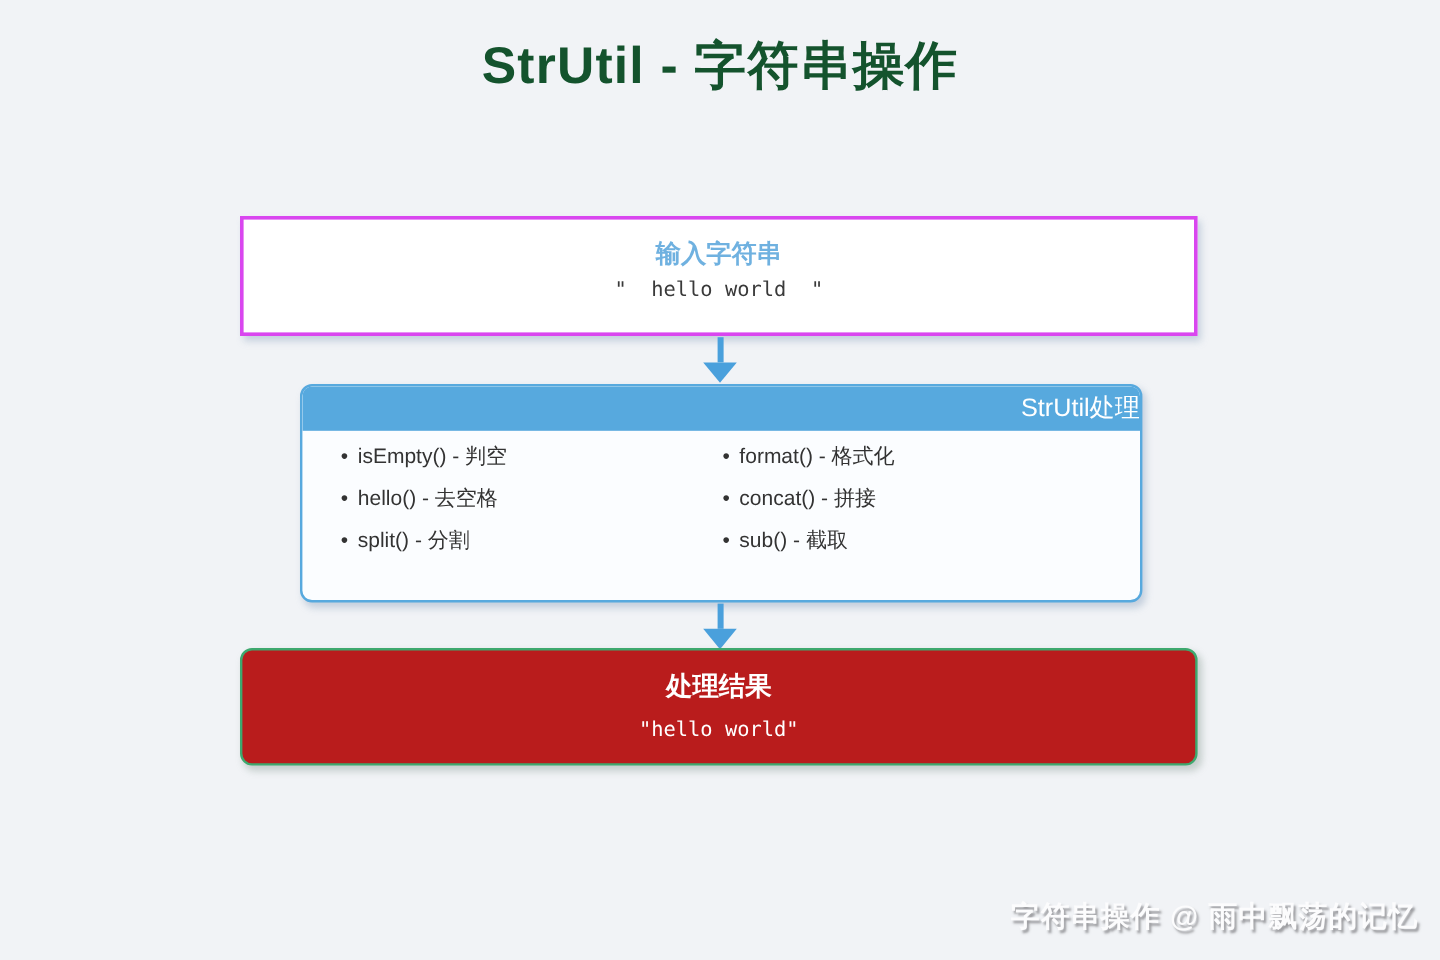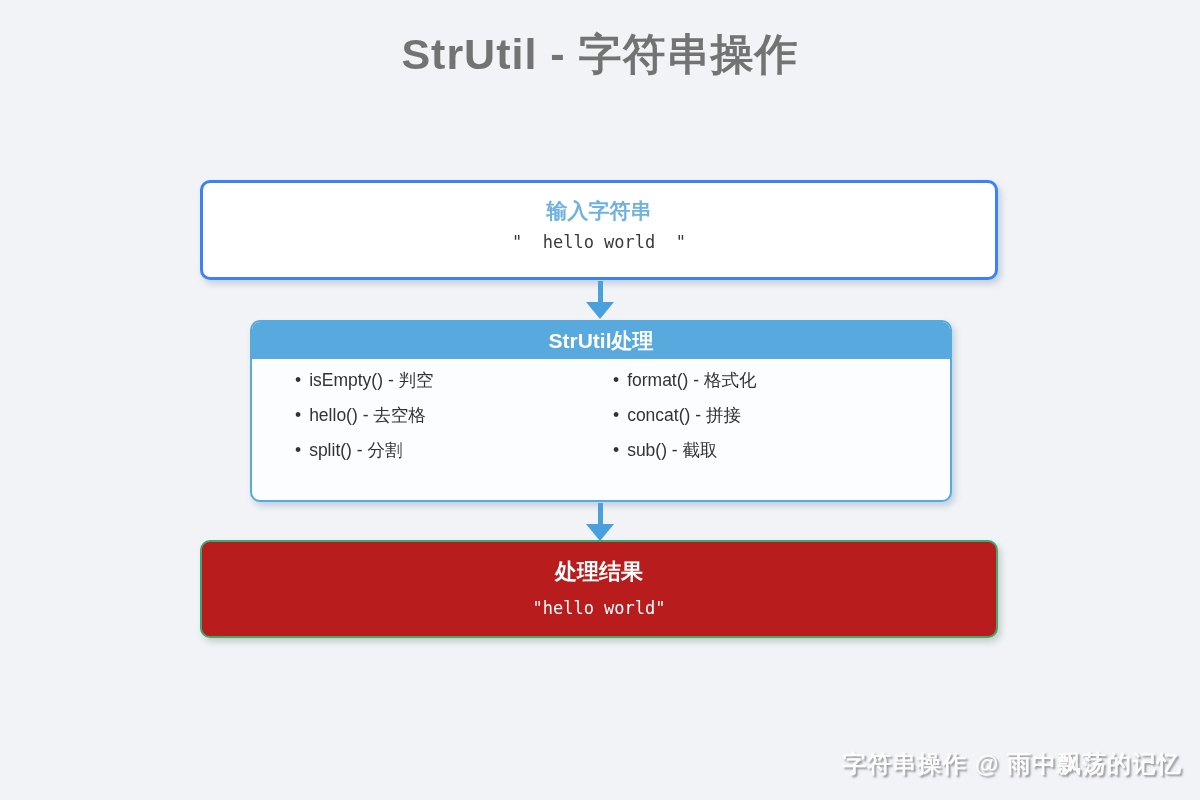--- a/index.html
+++ b/index.html
@@ -11,33 +11,33 @@
     overflow: hidden;
   }
 
   
   .page-title {
     position: absolute;
     top: 26px; left: 0; width: 100%;
     text-align: center;
     font-size: 43px;
     font-weight: bold;
-    color: #737373;
+    color: #14532d;
     letter-spacing: 1px;
   }
 
   
   .input-box {
     position: absolute;
     left: 200px; top: 180px;
     width: 798px; height: 100px;
     box-sizing: border-box;
     background: #ffffff;
-    border: 3px solid #3b82f6;
-    border-radius: 10px;
+    border: 3px solid #d946ef;
+    border-radius: 0;
     box-shadow: 3px 4px 6px rgba(130,155,185,0.40);
     text-align: center;
   }
   .input-box .box-title {
     margin-top: 14px;
     font-size: 21px;
     font-weight: bold;
     color: #6fb1e0;
   }
   .input-box .box-value {
@@ -79,37 +79,36 @@
     border: 2px solid #57a9de;
     border-radius: 10px;
     box-shadow: 3px 4px 6px rgba(130,155,185,0.40);
     overflow: hidden;
   }
   .process-box .box-header {
     height: 37px;
     background: #57a9de;
     color: #ffffff;
     font-size: 21px;
-    font-weight: bold;
-    text-align: center;
+    font-weight: normal;
+    text-align: right;
     line-height: 37px;
   }
   .process-box .box-body {
     display: grid;
     grid-auto-flow: column;
     grid-template-rows: repeat(3, auto);
     grid-template-columns: 1fr 1fr;
     row-gap: 14px;
     padding: 11px 30px 0 32px;
   }
   .list-item {
     font-size: 17.5px;
     color: #333333;
     line-height: 21px;
-    margin-left: 11px;
   }
   .list-item .bullet {
     margin-right: 8px;
   }
 
   
   .result-box {
     position: absolute;
     left: 200px; top: 540px;
     width: 798px; height: 98px;

